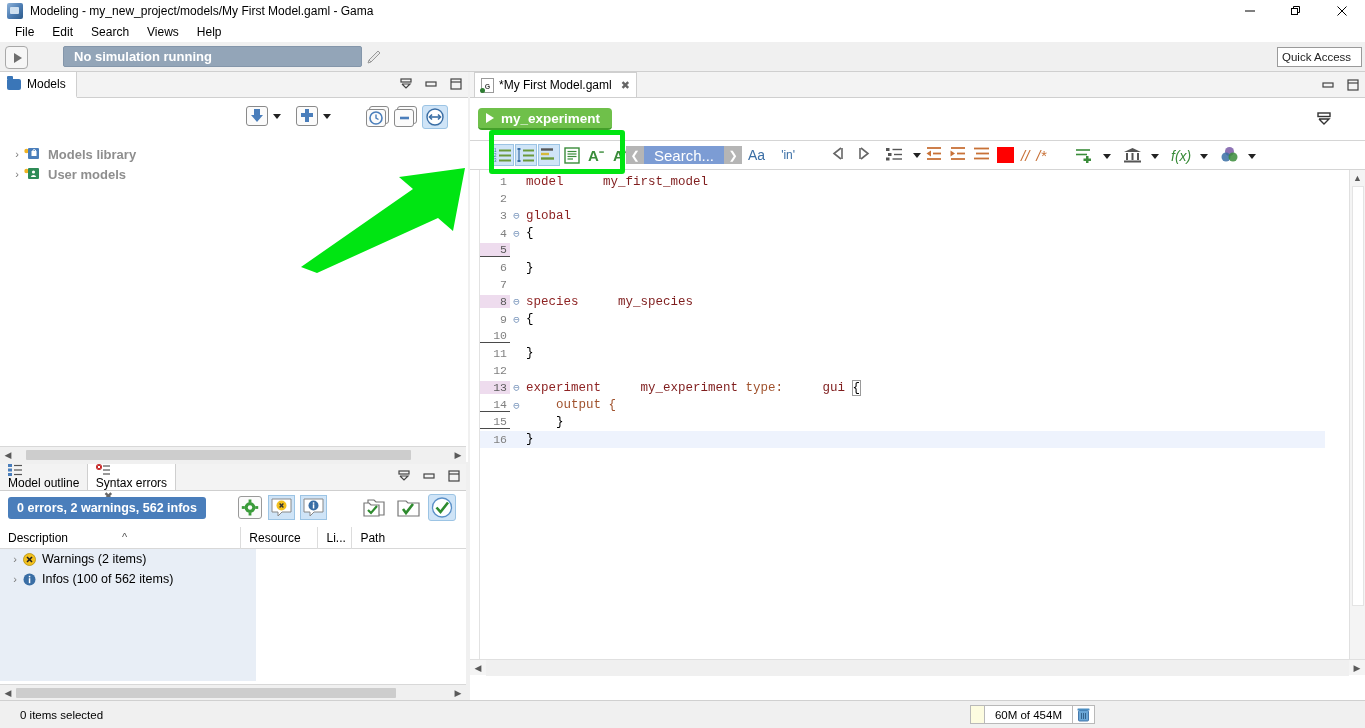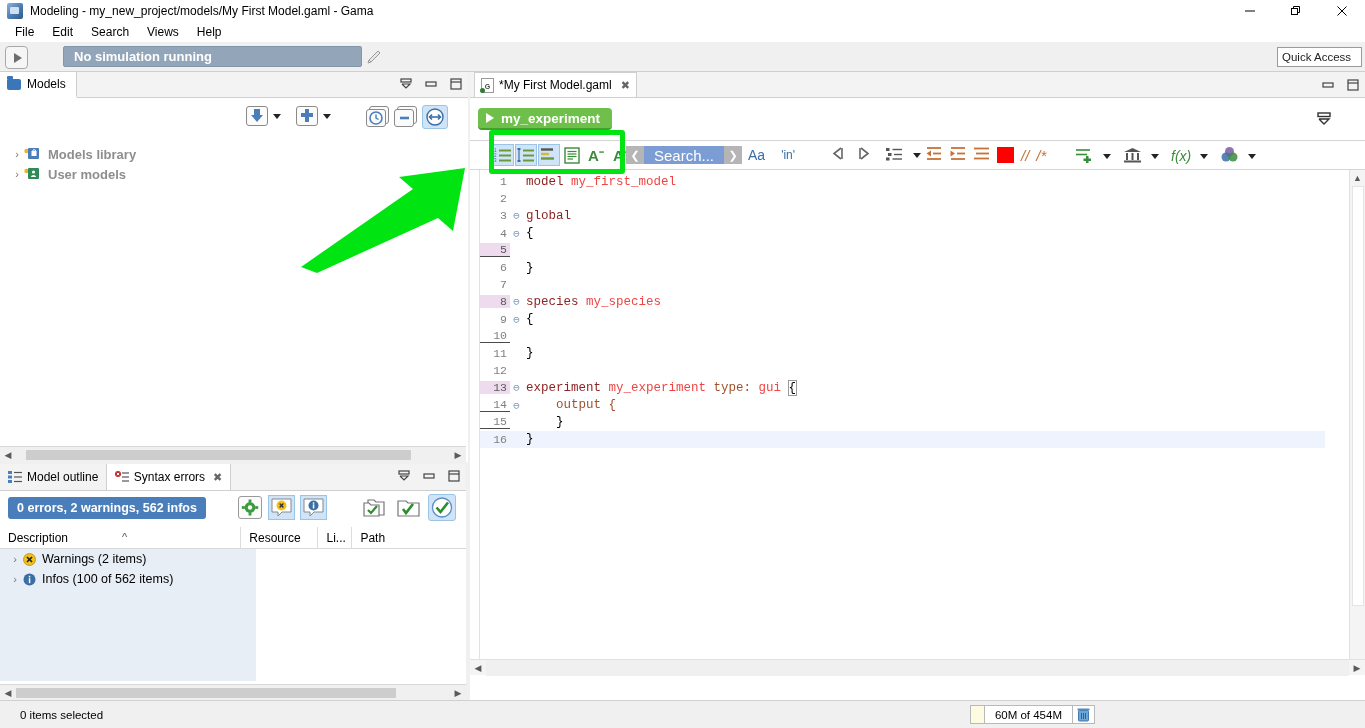--- a/index.html
+++ b/index.html
@@ -133,22 +133,22 @@
   }
   .hs-arrow { width: 16px; text-align: center; font-size: 9px; color: #5a5a5a; }
   .hs-track { flex: 1; height: 16px; position: relative; background: #f0f0f0; }
   .hs-thumb { position: absolute; top: 3px; height: 10px; background: #cdcdcd; border-radius: 1px; }
 
   
   .errors-panel {
     position: absolute; left: 0; top: 464px; width: 466px; height: 236px; background: #fff;
   }
   .tab2 {
-    height: 26px; display: inline-flex; align-items: center; padding: 0 8px;
-    font-size: 12px; border-right: 1px solid #cfcfcf; background: #f3f3f3;
+    height: 26px; display: inline-flex; align-items: flex-start; padding: 0 8px;
+    font-size: 12px; border-right: 1px solid #cfcfcf; background: #f3f3f3; flex-direction: column;
   }
   .tab2.active { background: #fff; }
   .status-badge {
     background: #4a7ebb; color: #fff; font-weight: bold; font-size: 12.5px;
     border-radius: 3px; padding: 4px 9px; display: inline-block;
   }
   .cols {
     display: flex; height: 22px; align-items: center; font-size: 12px;
     border-bottom: 1px solid #d8d8d8; position: relative;
   }
@@ -227,21 +227,21 @@
   }
   .ln {
     width: 30px; text-align: right; padding-right: 3px; color: #808080;
     font-family: "Liberation Mono", monospace; font-size: 11.5px; flex: none;
   }
   .ln.mark { background: #eedcee; color: #5a5a5a; }
   .ln.ul { border-bottom: 1px solid #4a4a4a; }
   .fold { width: 13px; text-align: center; flex: none; color: #7f9abf; font-size: 11px; }
   .ctext { padding-left: 3px; }
   .kw { color: #8e2323; font-weight: normal; }
-  .id { color: #ef4444; }
+  .id { color: #7f1d1d; margin-left: 32px; }
   .attr { color: #a0522d; text-align: right; }
   .pl { color: #000; }
   .cline.cur { background: #eef3fd; }
 
   .code-vscroll {
     position: absolute; right: 0; top: 98px; width: 16px; height: 505px; background: #f4f4f4;
     border-left: 1px solid #e0e0e0;
   }
   .cvs-arrow { height: 16px; text-align: center; font-size: 9px; color: #5a5a5a; line-height: 16px; }
   .code-hscroll {

